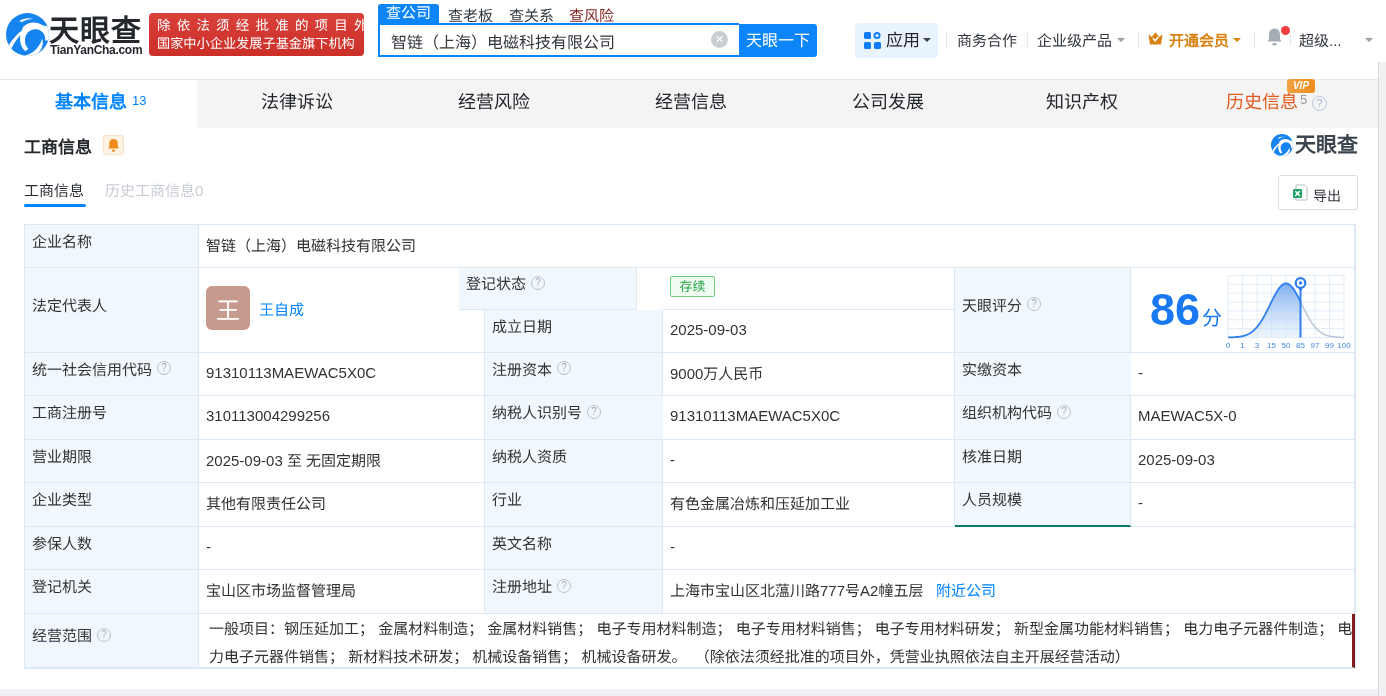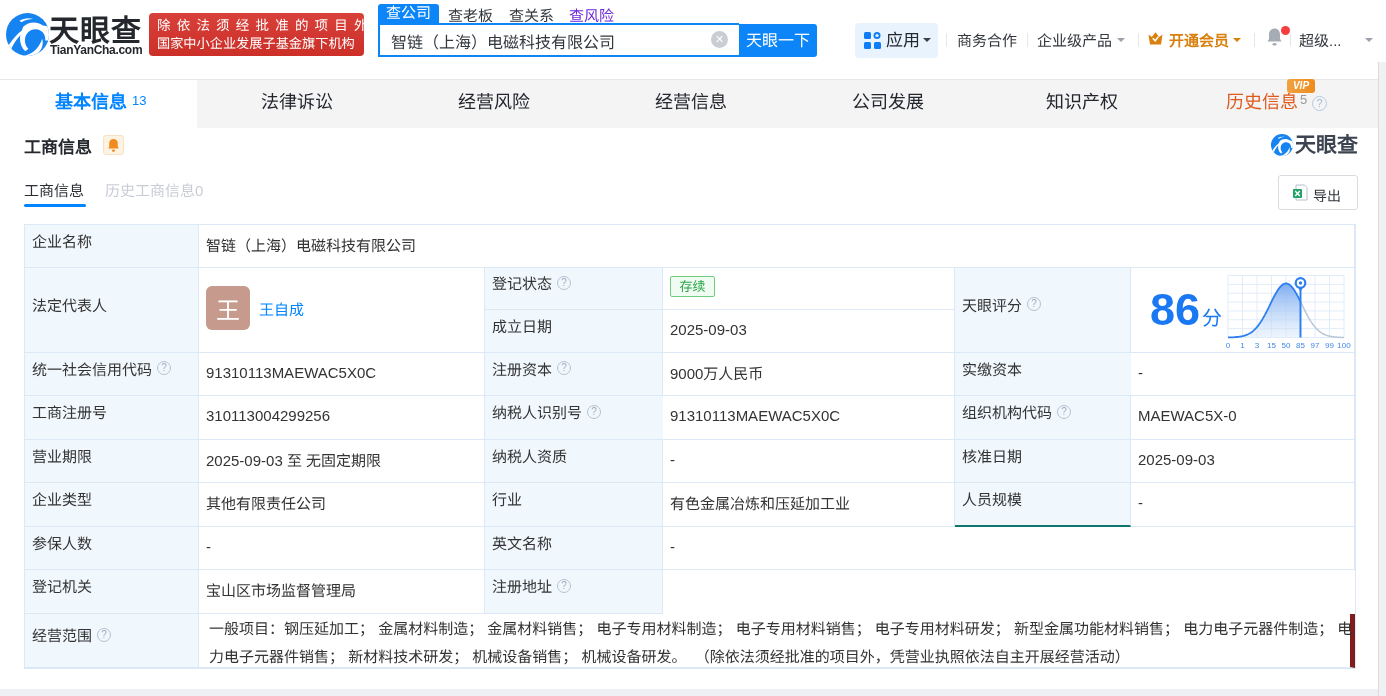--- a/index.html
+++ b/index.html
@@ -40,21 +40,21 @@
     <div class="abs" style="left:50px;top:45px;font-size:12px;line-height:10px;font-weight:bold;color:#24282d;letter-spacing:-0.3px;">TianYanCha.com</div>
 
     <div class="abs" style="left:149px;top:13px;width:215px;height:43px;background:linear-gradient(180deg,#d8413a,#cb2f28);border-radius:4px;color:#fff;padding:3px 8px 0 8px;">
       <div style="font-size:13.5px;line-height:19px;letter-spacing:6.2px;white-space:nowrap;">除依法须经批准的项目外</div>
       <div style="font-size:13.2px;line-height:18px;white-space:nowrap;">国家中小企业发展子基金旗下机构</div>
     </div>
 
     <div class="abs" style="left:378px;top:4px;width:61px;height:18.5px;background:#0b85f8;border-radius:3px 3px 0 0;color:#fff;font-size:15px;text-align:center;line-height:18px;">查公司</div>
     <div class="abs" style="left:448px;top:3.5px;font-size:15px;color:#33383e;">查老板</div>
     <div class="abs" style="left:509px;top:3.5px;font-size:15px;color:#33383e;">查关系</div>
-    <div class="abs" style="left:569px;top:3.5px;font-size:15px;color:#6d28d9;">查风险</div>
+    <div class="abs" style="left:569px;top:3.5px;font-size:15px;color:#7f1d1d;">查风险</div>
     <div class="abs" style="left:378px;top:22.5px;width:361px;height:34.5px;background:#fff;border:2px solid #0b85f8;border-right:none;">
       <div class="abs" style="left:11px;top:4px;font-size:16px;color:#33383e;">智链（上海）电磁科技有限公司</div>
       <div class="abs" style="left:331px;top:6px;width:17px;height:17px;border-radius:50%;background:#c9ced4;color:#fff;font-size:11px;text-align:center;line-height:17px;">✕</div>
     </div>
     <div class="abs" style="left:739px;top:23.5px;width:78px;height:33.5px;background:#0b85f8;border-radius:0 3px 3px 0;color:#fff;font-size:16px;text-align:center;line-height:33px;">天眼一下</div>
 
     <div class="abs" style="left:855px;top:23px;width:83px;height:35px;background:#e9f3fe;border-radius:4px;"></div>
     <svg class="abs" style="left:864px;top:32px;" width="17" height="17" viewBox="0 0 17 17">
       <rect x="0" y="0" width="7" height="7" rx="1.5" fill="#0d7df5"></rect>
       <circle cx="13" cy="3.5" r="3.5" fill="#0d7df5"></circle>
@@ -137,21 +137,21 @@
   <div class="abs" style="left:1313px;top:185px;font-size:14px;color:#33383e;">导出</div>
 
   <div class="abs" id="tbl" style="left:24px;top:224px;width:1332px;height:445px;border:1px solid #dde8f6;">
     <div class="lbl" style="position:absolute;left:0px;top:0px;width:174px;height:42.5px;border-right:1px solid #dde8f6;border-bottom:1px solid #dde8f6;">企业名称</div>
     <div class="val" style="position:absolute;left:174px;top:0px;width:1156px;height:42.5px;border-right:1px solid #dde8f6;border-bottom:1px solid #dde8f6;">智链（上海）电磁科技有限公司</div>
     <div class="lbl" style="position:absolute;left:0px;top:42.5px;width:174px;height:85.0px;border-right:1px solid #dde8f6;border-bottom:1px solid #dde8f6;">法定代表人</div>
     <div class="val" style="position:absolute;left:174px;top:42.5px;width:286px;height:85.0px;border-right:1px solid #dde8f6;border-bottom:1px solid #dde8f6;">
         <div style="width:44px;height:44px;border-radius:6px;background:#c69b8d;color:#fff;font-size:24px;display:flex;align-items:center;justify-content:center;">王</div>
         <span class="link" style="margin-left:9px;">王自成</span>
       </div>
-    <div class="lbl" style="position:absolute;left:460px;top:42.5px;width:178px;height:42.5px;border-right:1px solid #dde8f6;border-bottom:1px solid #dde8f6;">登记状态<span class="qm">?</span></div>
+    <div class="lbl" style="position:absolute;left:434px;top:42.5px;width:178px;height:42.5px;border-right:1px solid #dde8f6;border-bottom:1px solid #dde8f6;">登记状态<span class="qm">?</span></div>
     <div class="val" style="position:absolute;left:638px;top:42.5px;width:292px;height:42.5px;border-right:1px solid #dde8f6;border-bottom:1px solid #dde8f6;">
         <span style="display:inline-block;width:45px;height:21px;border:1px solid #6fcf81;background:#f0fbf2;border-radius:2px;color:#2aa84a;font-size:13px;text-align:center;line-height:19px;">存续</span>
       </div>
     <div class="lbl" style="position:absolute;left:460px;top:85px;width:178px;height:42.5px;border-right:1px solid #dde8f6;border-bottom:1px solid #dde8f6;">成立日期</div>
     <div class="val" style="position:absolute;left:638px;top:85px;width:292px;height:42.5px;border-right:1px solid #dde8f6;border-bottom:1px solid #dde8f6;">2025-09-03</div>
     <div class="lbl" style="position:absolute;left:930px;top:42.5px;width:176px;height:85.0px;border-right:1px solid #dde8f6;border-bottom:1px solid #dde8f6;">天眼评分<span class="qm">?</span></div>
     <div class="val" style="position:absolute;left:1106px;top:42.5px;width:224px;height:85.0px;border-right:1px solid #dde8f6;border-bottom:1px solid #dde8f6;position:relative;">
         <div style="position:absolute;left:19px;top:22px;font-size:45px;font-weight:bold;color:#1a79f2;line-height:40px;">86<span style="font-size:20px;font-weight:normal;margin-left:2px;">分</span></div>
         <svg class="abs" style="left:90px;top:5px;" width="132" height="82" viewBox="0 0 132 82">
 <line x1="7.0" y1="2.5" x2="7.0" y2="64.5" stroke="#e1ecf9" stroke-width="1"></line>
@@ -219,22 +219,23 @@
     <div class="val" style="position:absolute;left:638px;top:258px;width:292px;height:43.5px;border-right:1px solid #dde8f6;border-bottom:1px solid #dde8f6;">有色金属冶炼和压延加工业</div>
     <div class="lbl" style="position:absolute;left:930px;top:258px;width:176px;height:43.5px;border-right:1px solid #dde8f6;border-bottom:2px solid #0f766e;">人员规模</div>
     <div class="val" style="position:absolute;left:1106px;top:258px;width:224px;height:43.5px;border-right:1px solid #dde8f6;border-bottom:1px solid #dde8f6;">-</div>
     <div class="lbl" style="position:absolute;left:0px;top:301.5px;width:174px;height:43.5px;border-right:1px solid #dde8f6;border-bottom:1px solid #dde8f6;">参保人数</div>
     <div class="val" style="position:absolute;left:174px;top:301.5px;width:286px;height:43.5px;border-right:1px solid #dde8f6;border-bottom:1px solid #dde8f6;">-</div>
     <div class="lbl" style="position:absolute;left:460px;top:301.5px;width:178px;height:43.5px;border-right:1px solid #dde8f6;border-bottom:1px solid #dde8f6;">英文名称</div>
     <div class="val" style="position:absolute;left:638px;top:301.5px;width:692px;height:43.5px;border-right:1px solid #dde8f6;border-bottom:1px solid #dde8f6;">-</div>
     <div class="lbl" style="position:absolute;left:0px;top:345px;width:174px;height:43.5px;border-right:1px solid #dde8f6;border-bottom:1px solid #dde8f6;">登记机关</div>
     <div class="val" style="position:absolute;left:174px;top:345px;width:286px;height:43.5px;border-right:1px solid #dde8f6;border-bottom:1px solid #dde8f6;">宝山区市场监督管理局</div>
     <div class="lbl" style="position:absolute;left:460px;top:345px;width:178px;height:43.5px;border-right:1px solid #dde8f6;border-bottom:1px solid #dde8f6;">注册地址<span class="qm">?</span></div>
+    <div class="val" style="position:absolute;left:638px;top:345px;width:692px;height:43.5px;border-right:1px solid #dde8f6;border-bottom:1px solid #dde8f6;">上海市宝山区北蕰川路777号A2幢五层&nbsp;&nbsp;&nbsp;<span class="link">附近公司</span></div>
     <div class="lbl" style="position:absolute;left:0px;top:388.5px;width:174px;height:54.5px;border-right:1px solid #dde8f6;border-bottom:1px solid #dde8f6;">经营范围<span class="qm">?</span></div>
-    <div class="val" style="position:absolute;left:174px;top:388.5px;width:1156px;height:54.5px;border-right:5px solid #7f1d1d;border-bottom:1px solid #dde8f6;align-items:flex-start;padding-top:1px;padding-bottom:0;padding-left:10px;">
+    <div class="val" style="position:absolute;left:174px;top:388.5px;width:1156px;height:54.5px;border-right:3px solid #7f1d1d;border-bottom:1px solid #dde8f6;align-items:flex-start;padding-top:1px;padding-bottom:0;padding-left:10px;">
         <div style="line-height:28px;white-space:nowrap;">一般项目：钢压延加工； 金属材料制造； 金属材料销售； 电子专用材料制造； 电子专用材料销售； 电子专用材料研发； 新型金属功能材料销售； 电力电子元器件制造； 电<br>力电子元器件销售； 新材料技术研发； 机械设备销售； 机械设备研发。&nbsp;&nbsp;（除依法须经批准的项目外，凭营业执照依法自主开展经营活动）</div>
       </div>
   </div>
 
   <div class="abs" style="left:0;top:689px;width:1378px;height:7px;background:#eef0f3;"></div>
 
   <div class="abs" style="left:1378px;top:62px;width:8px;height:634px;background:#f0f1f3;border-left:1px solid #dadbdd;"></div>
 </div>
 
 </body></html>

